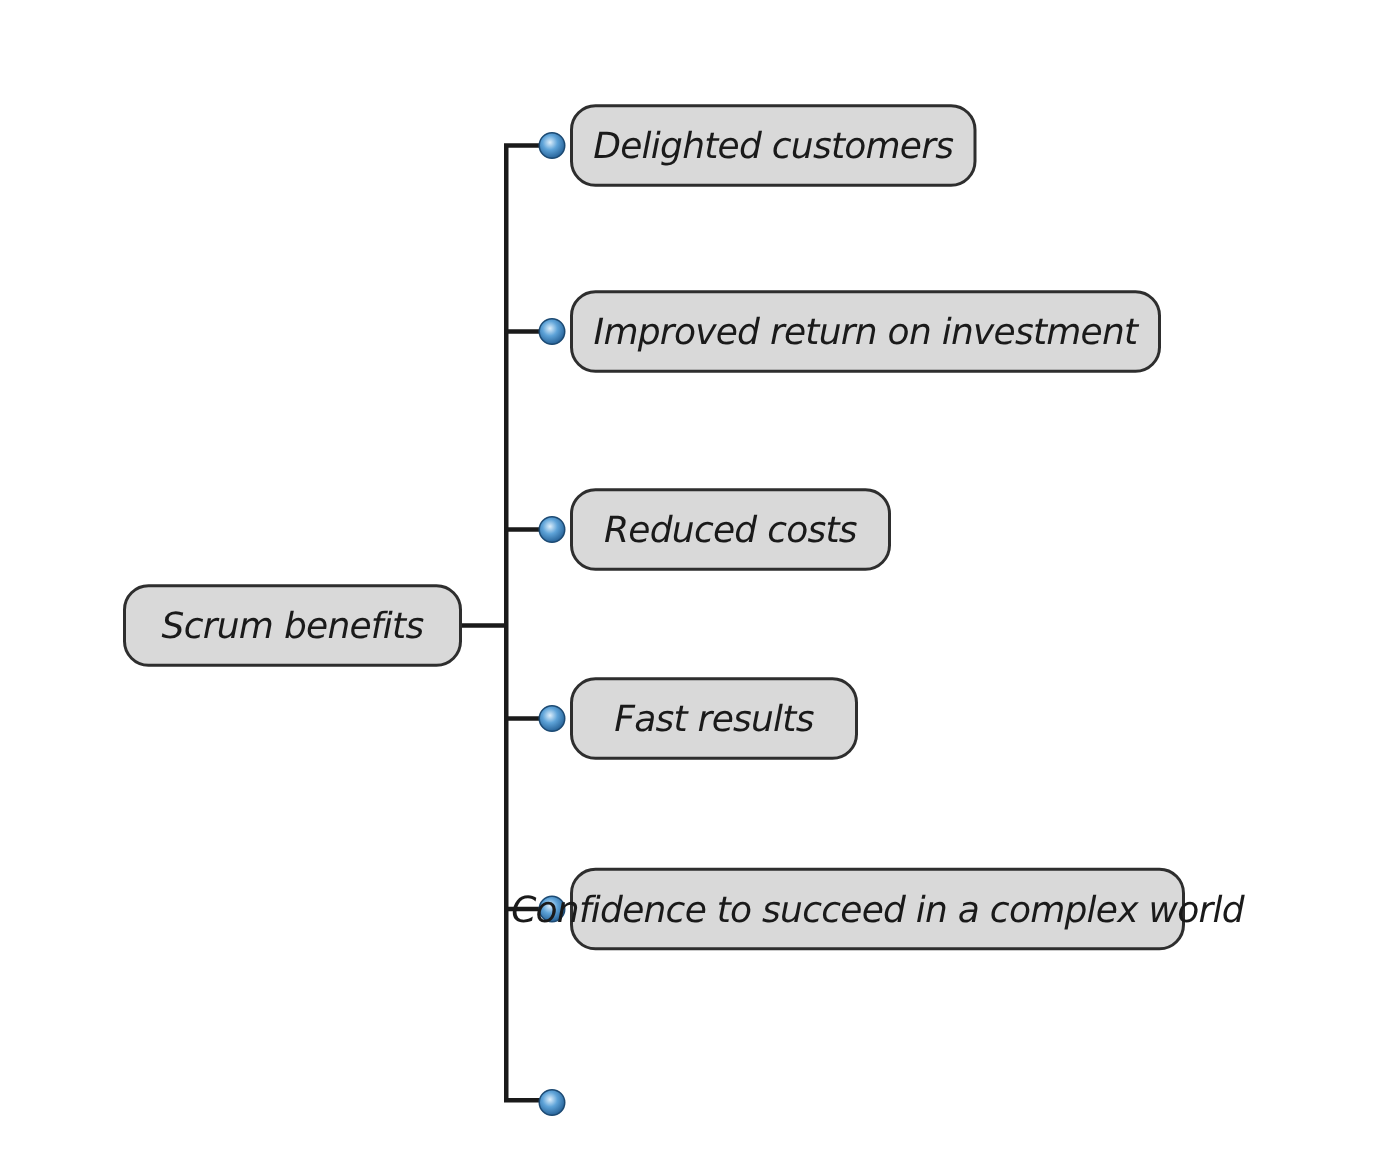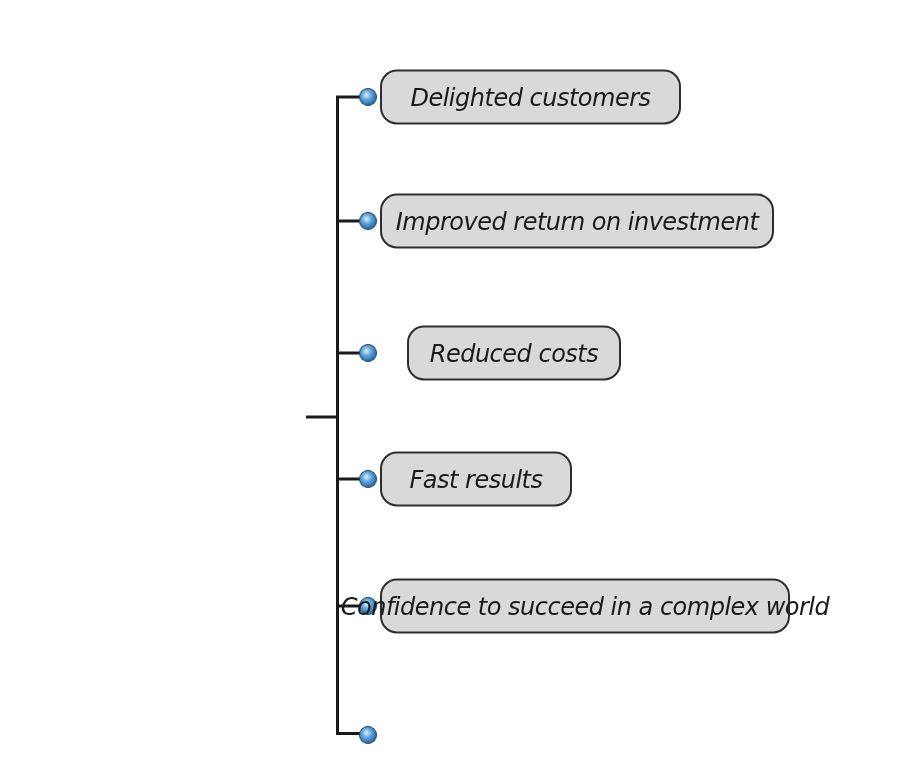--- a/index.html
+++ b/index.html
@@ -38,23 +38,23 @@
   .node-label {
     font-size: 24px;
     font-style: italic;
     letter-spacing: -0.5px;
     color: #1a1a1a;
     padding: 0 8px;
     line-height: 1;
   }
   
   .root { left: 82px;  top: 417px; width: 226px; }
-  .n0   { left: 380px; top: 97px;  width: 301px; justify-content: center; }
+  .n0   { left: 380px; top: 97px;  width: 271px; justify-content: center; }
   .n1   { left: 380px; top: 221px; width: 394px; }
-  .n2   { left: 380px; top: 353px; width: 214px; margin-left: 27px; }
+  .n2   { left: 380px; top: 353px; width: 214px; }
   .n3   { left: 380px; top: 479px; width: 192px; }
   .n4   { left: 380px; top: 606px; width: 410px; }
   .n5   { left: 380px; top: 735px; width: 133px; }
 </style>
 </head>
 <body>
 
 <div class="canvas">
 
   <svg class="connectors" viewBox="0 0 920 782" xmlns="http://www.w3.org/2000/svg">
@@ -76,20 +76,23 @@
     <path d="M336 606 H360" stroke="#1a1a1a" stroke-width="3" fill="none"></path>
 
     <circle cx="368" cy="97" r="8.5" fill="url(#bulletGrad)" stroke="#1c4a73" stroke-width="1"></circle>
     <circle cx="368" cy="221" r="8.5" fill="url(#bulletGrad)" stroke="#1c4a73" stroke-width="1"></circle>
     <circle cx="368" cy="353" r="8.5" fill="url(#bulletGrad)" stroke="#1c4a73" stroke-width="1"></circle>
     <circle cx="368" cy="479" r="8.5" fill="url(#bulletGrad)" stroke="#1c4a73" stroke-width="1"></circle>
     <circle cx="368" cy="606" r="8.5" fill="url(#bulletGrad)" stroke="#1c4a73" stroke-width="1"></circle>
     <circle cx="368" cy="735" r="8.5" fill="url(#bulletGrad)" stroke="#1c4a73" stroke-width="1"></circle>
   </svg>
 
+  <div class="node root">
+    <span class="node-label">Scrum benefits</span>
+  </div>
 
   <div class="node n0">
     <span class="node-label">Delighted customers</span>
   </div>
 
   <div class="node n1">
     <span class="node-label">Improved return on investment</span>
   </div>
 
   <div class="node n2">

